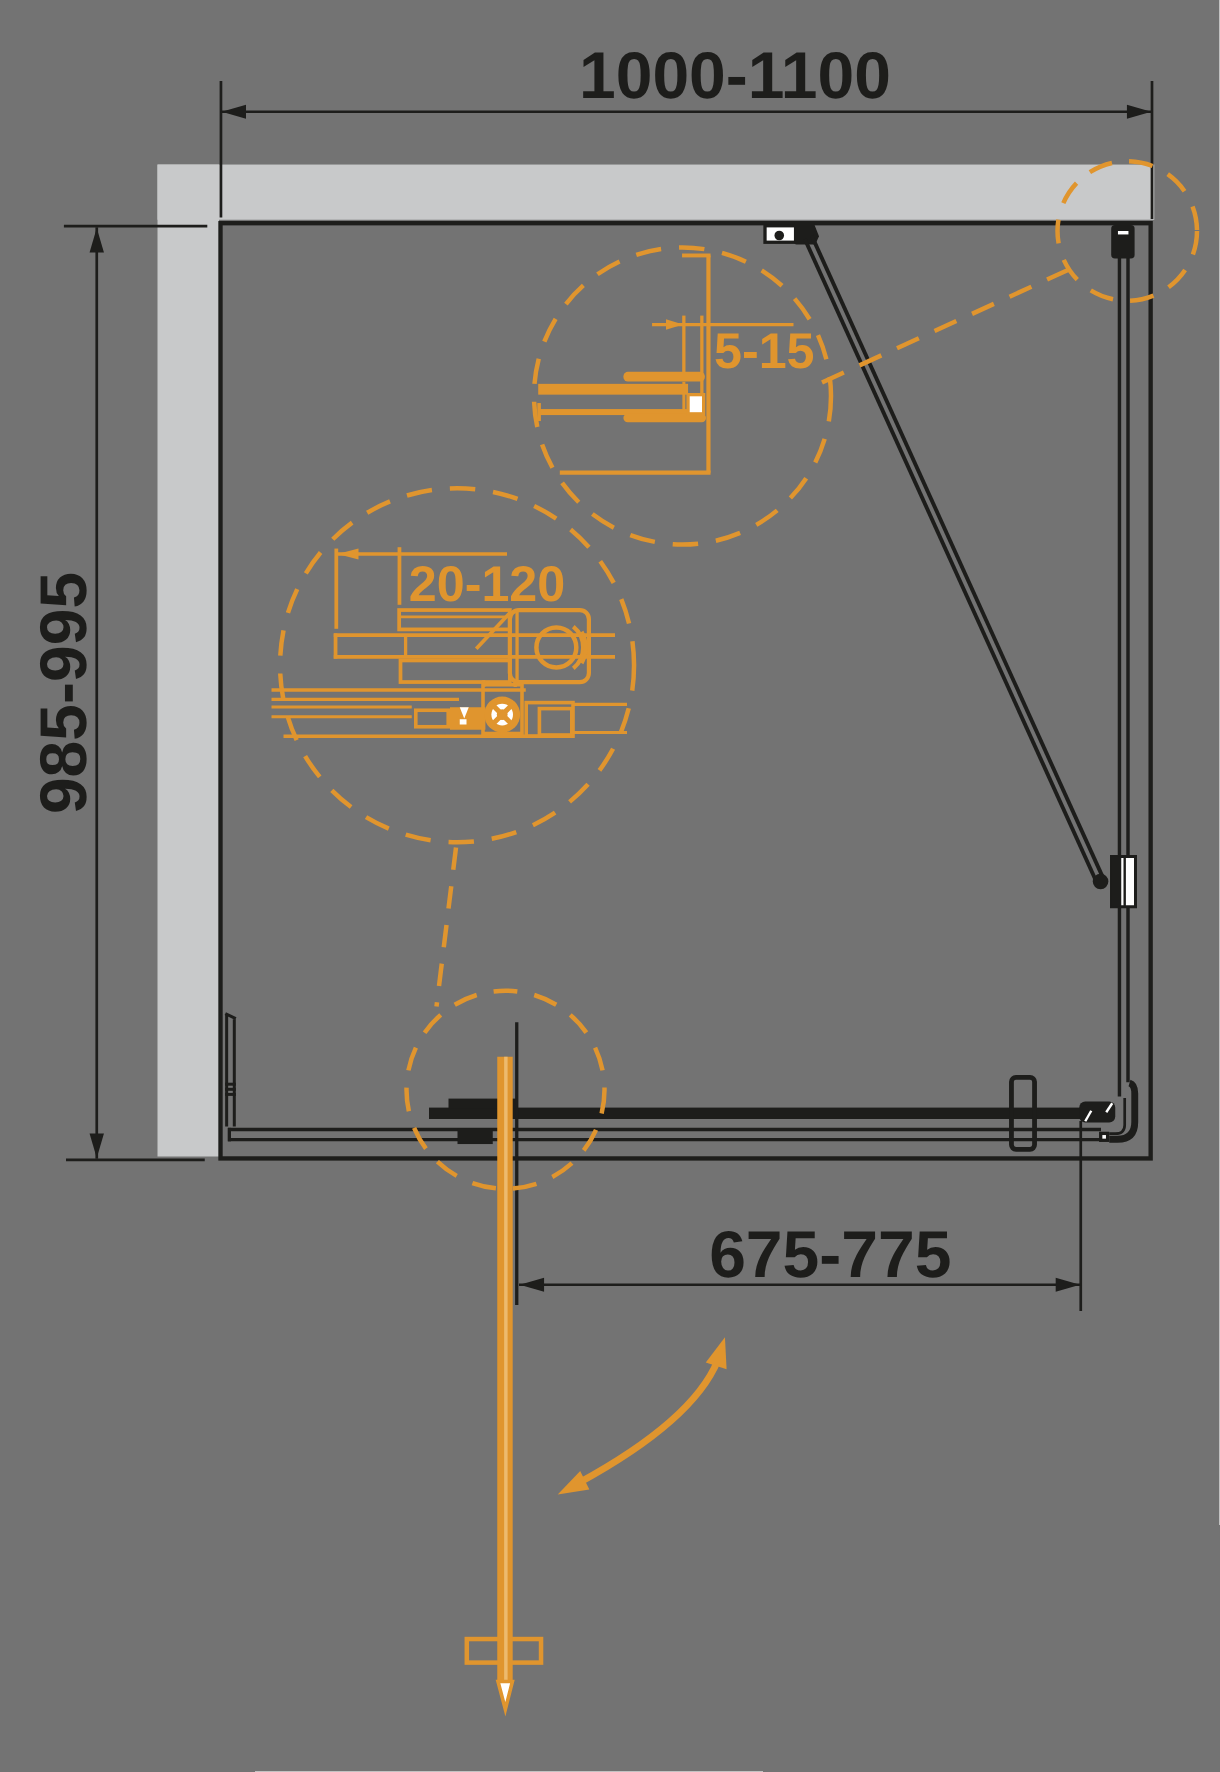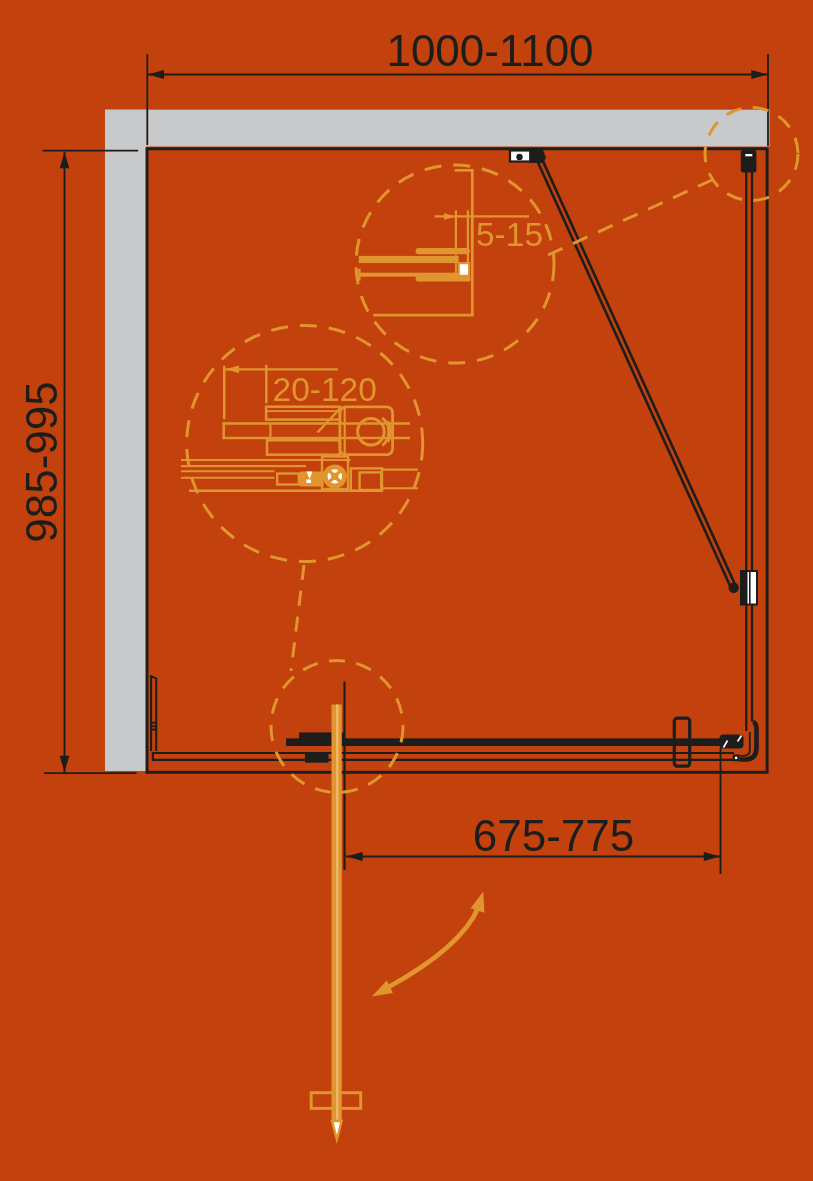--- a/index.html
+++ b/index.html
@@ -1,16 +1,16 @@
 <!DOCTYPE html>
 <html><head>
 <meta charset="utf-8">
 <style>
   html,body{margin:0;padding:0;background:#ffffff;}
-  .page{position:relative;width:813px;height:1181px;background:#c2410c;overflow:hidden;}
+  .page{position:relative;width:813px;height:1181px;background:#737373;overflow:hidden;font-weight:bold;}
   svg{position:absolute;left:0;top:0;}
   text{font-family:"Liberation Sans",sans-serif;}
 </style>
 </head>
 <body>
 <div class="page">
 <svg width="813" height="1181" viewBox="0 0 813 1181">
 <defs></defs>
 
 <rect x="105" y="109.7" width="664.5" height="36.8" fill="#c8c9ca"></rect>

